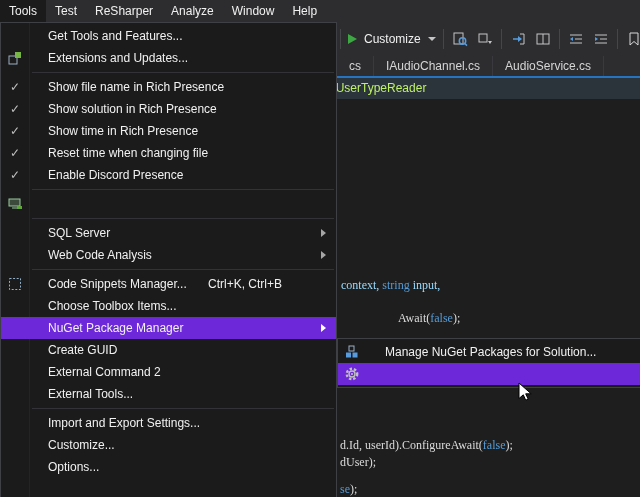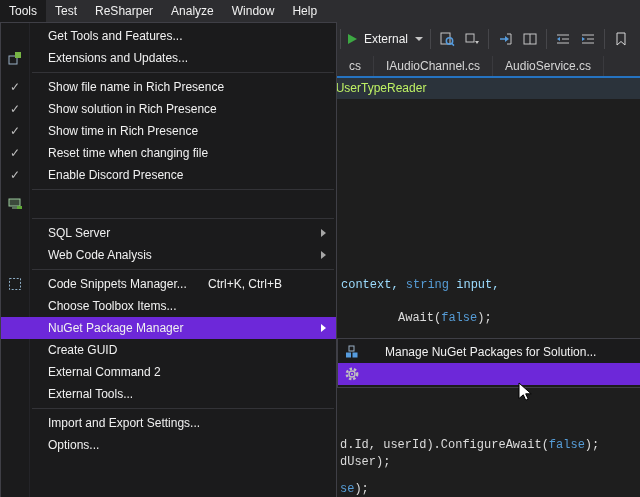--- a/index.html
+++ b/index.html
@@ -20,21 +20,21 @@
 
   .tabstrip{position:absolute;top:56px;left:0;right:0;height:20px;background:#2d2d30;z-index:10;}
   .tabs{position:absolute;left:337px;top:0;height:20px;display:flex;}
   .tab{padding:0 12px;line-height:20px;color:#d6d6d6;border-right:1px solid #3a3a3e;white-space:nowrap;}
   .tab-underline{position:absolute;left:337px;right:0;top:76px;height:2px;background:#2573c1;z-index:11;}
 
   .navbar{position:absolute;top:78px;left:0;right:0;height:21px;background:#2b333b;z-index:9;}
   .navbar .crumb{position:absolute;left:329px;line-height:21px;color:#bef264;}
 
   .editor{position:absolute;top:99px;left:0;right:0;bottom:0;background:#1e1e1e;z-index:1;}
-  .code-line{position:absolute;font-family:Liberation Mono, monospace;font-size:12px;white-space:pre;}
+  .code-line{position:absolute;font-family:Liberation Serif, serif;font-size:12px;white-space:pre;}
 
   
   .menu{position:absolute;left:0;top:22px;width:337px;height:479px;background:#1b1b1c;
         border:1px solid #3f3f46;box-sizing:border-box;z-index:50;padding-top:2px;}
   .menu::before{content:"";position:absolute;left:28px;top:0;bottom:0;width:1px;background:#242428;}
   .mi{position:relative;height:22px;display:flex;align-items:center;padding-left:47px;padding-right:8px;color:#f1f1f1;}
   .mi.hl{background:#6d28d9;}
   .gut{position:absolute;left:0;top:0;width:28px;height:22px;display:flex;align-items:center;justify-content:center;}
   .check{color:#bdbdbd;font-size:12px;}
   .sc{margin-left:auto;padding-right:46px;color:#f1f1f1;}
@@ -59,21 +59,21 @@
     <div class="mb-item">ReSharper</div>
     <div class="mb-item">Analyze</div>
     <div class="mb-item">Window</div>
     <div class="mb-item">Help</div>
   </div>
 
   <div class="toolbar">
     <div class="tb">
       <div class="vsep"></div>
       <span class="play"></span>
-      <span>External</span>
+      <span>Customize</span>
       <span class="caret"></span>
       <div class="vsep"></div>
       <span class="tbi">
         <svg width="16" height="16">
             <rect x="2" y="2" width="9" height="11" fill="none" stroke="#c5c5c5"></rect>
             <circle cx="10.5" cy="10" r="3.2" fill="none" stroke="#569cde" stroke-width="1.5"></circle>
             <line x1="12.6" y1="12.2" x2="15" y2="14.6" stroke="#569cde" stroke-width="1.5"></line>
           </svg>
       </span>
       <span class="tbi">
@@ -245,20 +245,23 @@
     <div class="mi">
       <span class="lbl">External Tools...</span>
     </div>
 
     <div class="sep"></div>
 
     <div class="mi">
       <span class="lbl">Import and Export Settings...</span>
     </div>
     <div class="mi">
+      <span class="lbl">Customize...</span>
+    </div>
+    <div class="mi">
       <span class="lbl">Options...</span>
     </div>
   </div>
 
   <div class="submenu">
     <div class="mi">
       <span class="gut">
         <svg width="16" height="16">
             <rect x="5" y="2" width="5" height="5" fill="none" stroke="#9ab0c4"></rect>
             <rect x="2" y="8.5" width="5" height="5" fill="#569cde"></rect>

